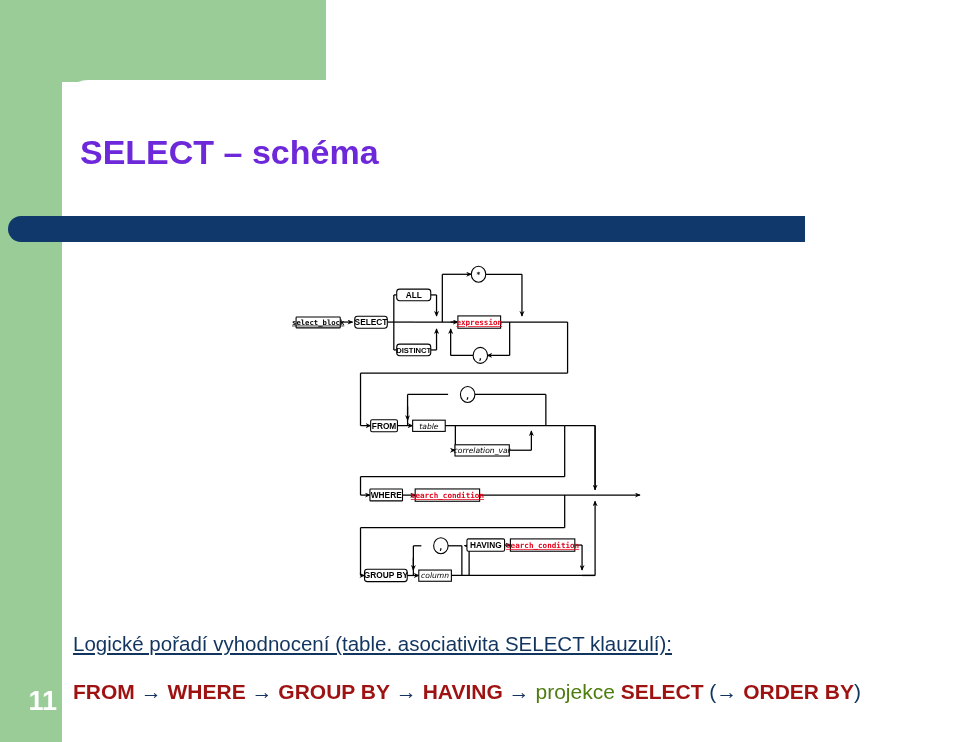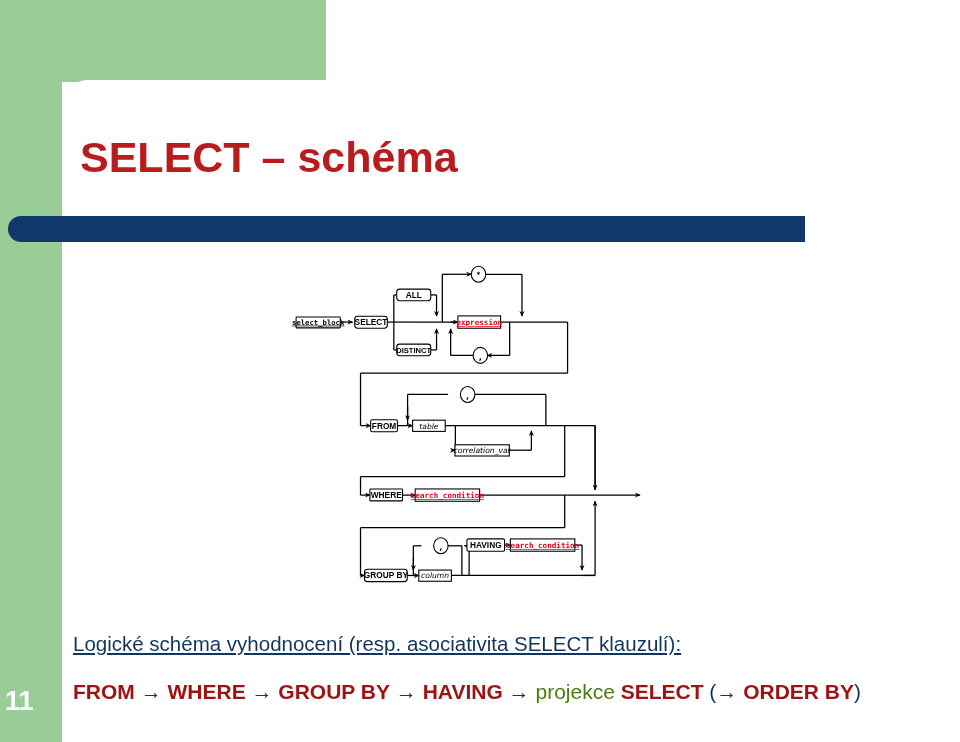--- a/index.html
+++ b/index.html
@@ -52,36 +52,36 @@
     position: absolute;
     left: 60px; top: 216px;
     width: 745px; height: 26px;
     background: #10386b;
   }
 
   
   .slide-title {
     position: absolute;
     left: 80px; top: 133px;
-    font-size: 43px;
+    font-size: 34px;
     font-weight: bold;
-    color: #b91c1c;
+    color: #6d28d9;
     letter-spacing: 0px;
     white-space: nowrap;
   }
 
   
   .page-number {
     position: absolute;
     left: 5px; top: 686px;
     width: 52px;
     font-size: 27px;
     font-weight: bold;
     color: #ffffff;
-    text-align: left;
+    text-align: right;
   }
 
   
   .note-line1 {
     position: absolute;
     left: 73px; top: 632px;
     font-size: 20.5px;
     color: #11355f;
     white-space: nowrap;
     text-decoration: underline;
@@ -324,16 +324,16 @@
 
         <g>
           <rect x="602" y="776" width="178" height="34" fill="#fff" stroke="#000" stroke-width="3"></rect>
           <text x="691" y="801" font-family="'DejaVu Sans Mono', monospace" font-size="21" font-weight="bold" fill="#e3051c" text-anchor="middle" text-decoration="underline">search_condition</text>
         </g>
 
       </g>
     </svg>
   </div>
 
-  <div class="note-line1">Logické schéma vyhodnocení (resp. asociativita SELECT klauzulí):</div>
+  <div class="note-line1">Logické pořadí vyhodnocení (table. asociativita SELECT klauzulí):</div>
   <div class="note-line2" id="note-line2"><span class="kw">FROM</span><span class="arrw"> → </span><span class="kw">WHERE</span><span class="arrw"> → </span><span class="kw">GROUP BY</span><span class="arrw"> → </span><span class="kw">HAVING</span><span class="arrw"> → </span><span class="plain">projekce </span><span class="kw">SELECT</span><span class="arrw"> (→ </span><span class="kw">ORDER BY</span><span class="arrw">)</span></div>
 
 </div>
 
 </body></html>

